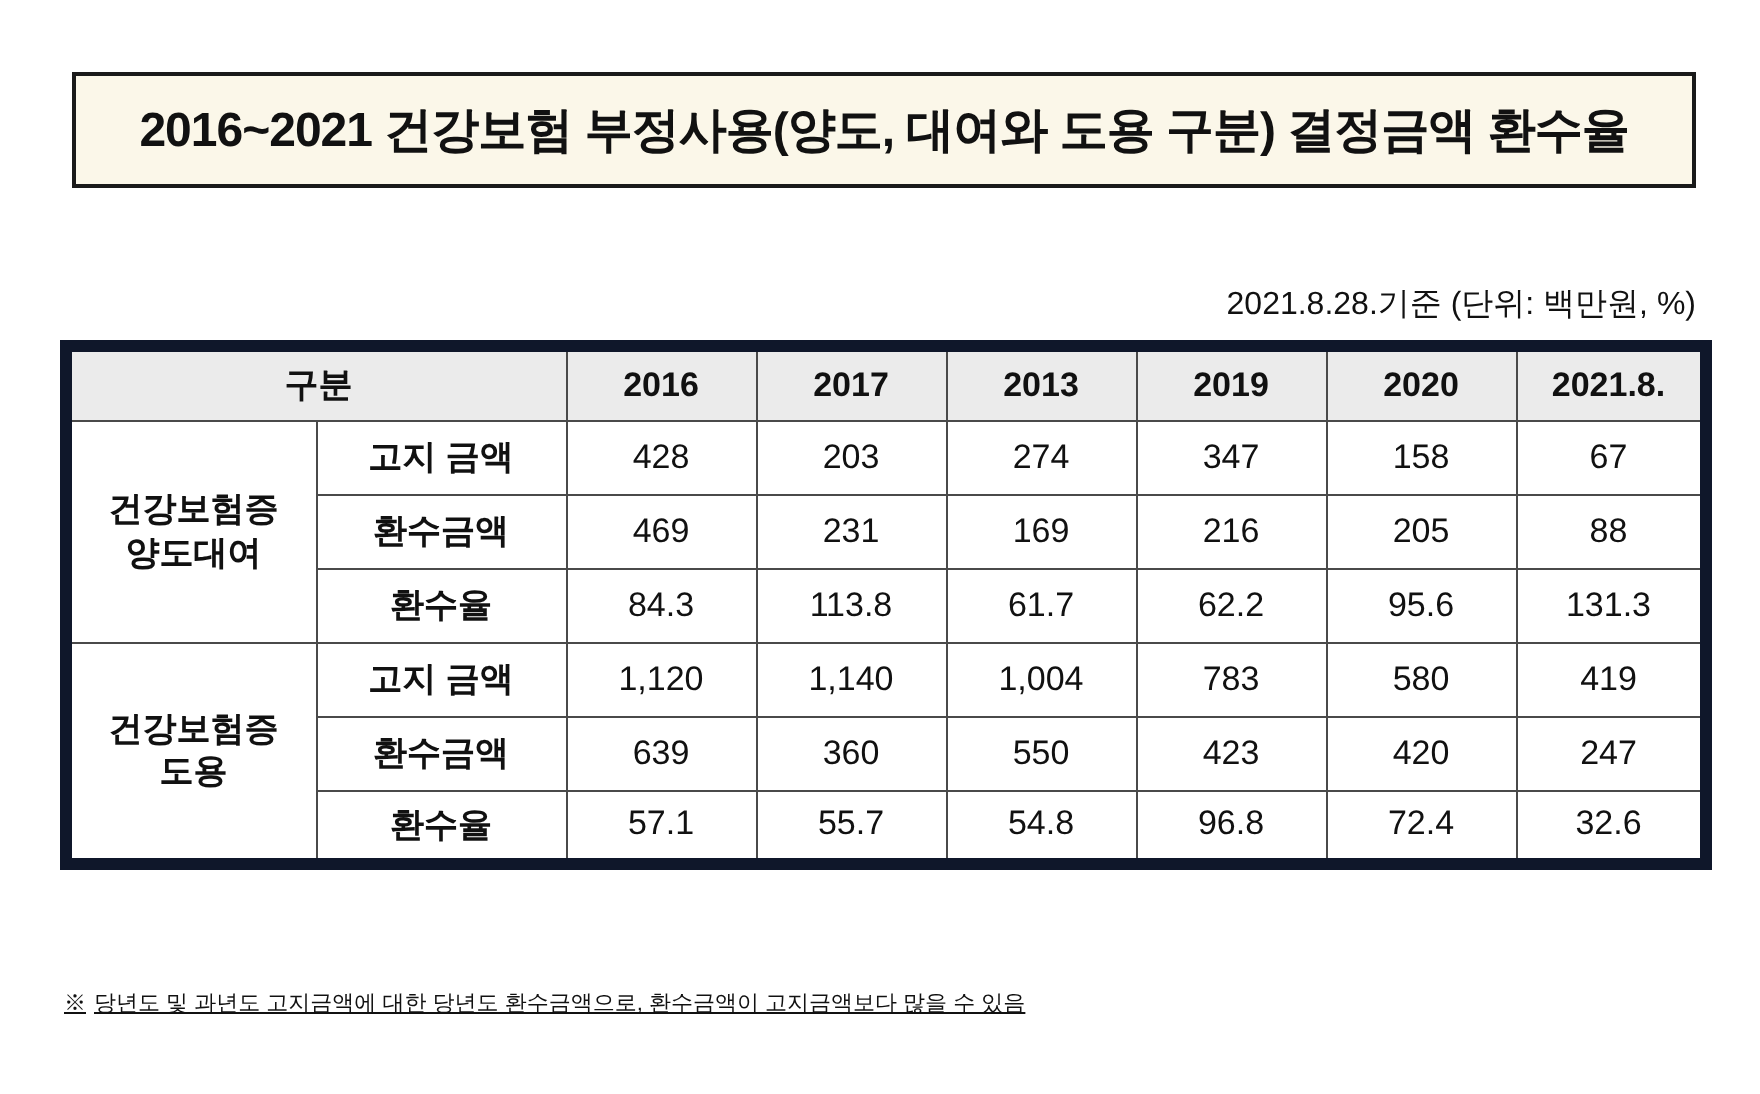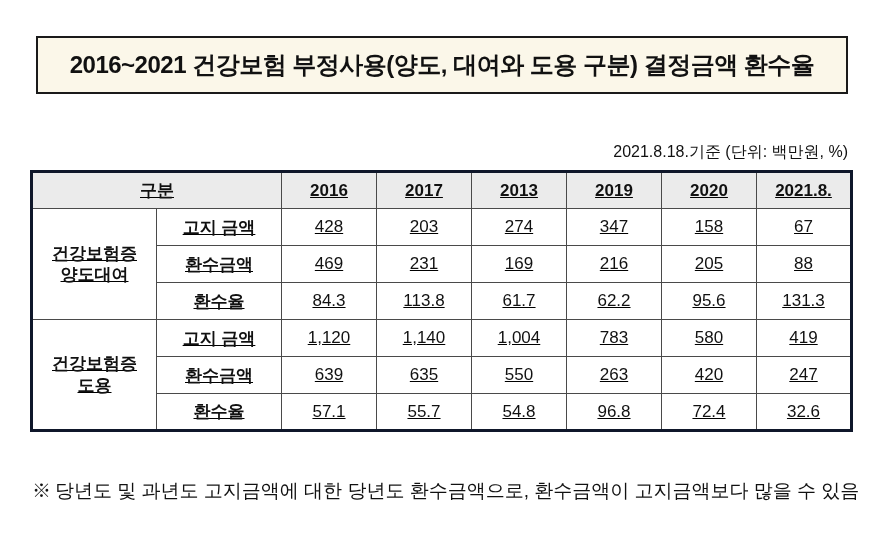--- a/index.html
+++ b/index.html
@@ -72,22 +72,21 @@
     text-align: center;
     vertical-align: middle;
     font-size: 17px;
     color: #111111;
     padding: 0;
     height: 37px;
     box-sizing: border-box;
   }
   
   table.data-table {
-    border: 3px solid #0f172a;
-    text-decoration: underline;
+    border: 6px solid #0f172a;
   }
   thead th {
     background: #ebebeb;
     font-weight: bold;
     font-size: 18px;
     height: 42px;
   }
   th.col-gubun {
     width: 250px;
   }
@@ -116,39 +115,40 @@
     border-top: 2px solid #1a1a1a;
   }
   .group-sep td {
     border-bottom: 2px solid #1a1a1a;
   }
 
   
   .footnote {
     position: absolute;
     left: 32px;
-    top: 478px;
-    font-size: 19px;
+    top: 494px;
+    font-size: 11px;
     color: #111111;
     white-space: nowrap;
+    text-decoration: underline;
   }
   .footnote .mark {
     margin-right: 4px;
   }
 </style>
 </head>
 <body>
 
 <div class="page">
 
   <div class="title-banner">
     <span class="title-text">2016~2021 건강보험 부정사용(양도, 대여와 도용 구분) 결정금액 환수율</span>
   </div>
 
-  <div class="unit-note">2021.8.18.기준 (단위: 백만원, %)</div>
+  <div class="unit-note">2021.8.28.기준 (단위: 백만원, %)</div>
 
   <div class="table-wrap">
     <table class="data-table">
       <thead>
         <tr>
           <th class="col-gubun" colspan="2">구분</th>
           <th class="col-year">2016</th>
           <th class="col-year">2017</th>
           <th class="col-year">2013</th>
           <th class="col-year">2019</th>
@@ -199,23 +199,23 @@
           <td class="num">1,120</td>
           <td class="num">1,140</td>
           <td class="num">1,004</td>
           <td class="num">783</td>
           <td class="num">580</td>
           <td class="num">419</td>
         </tr>
         <tr>
           <td class="row-label-sub">환수금액</td>
           <td class="num">639</td>
-          <td class="num">635</td>
+          <td class="num">360</td>
           <td class="num">550</td>
-          <td class="num">263</td>
+          <td class="num">423</td>
           <td class="num">420</td>
           <td class="num">247</td>
         </tr>
         <tr>
           <td class="row-label-sub">환수율</td>
           <td class="num">57.1</td>
           <td class="num">55.7</td>
           <td class="num">54.8</td>
           <td class="num">96.8</td>
           <td class="num">72.4</td>

